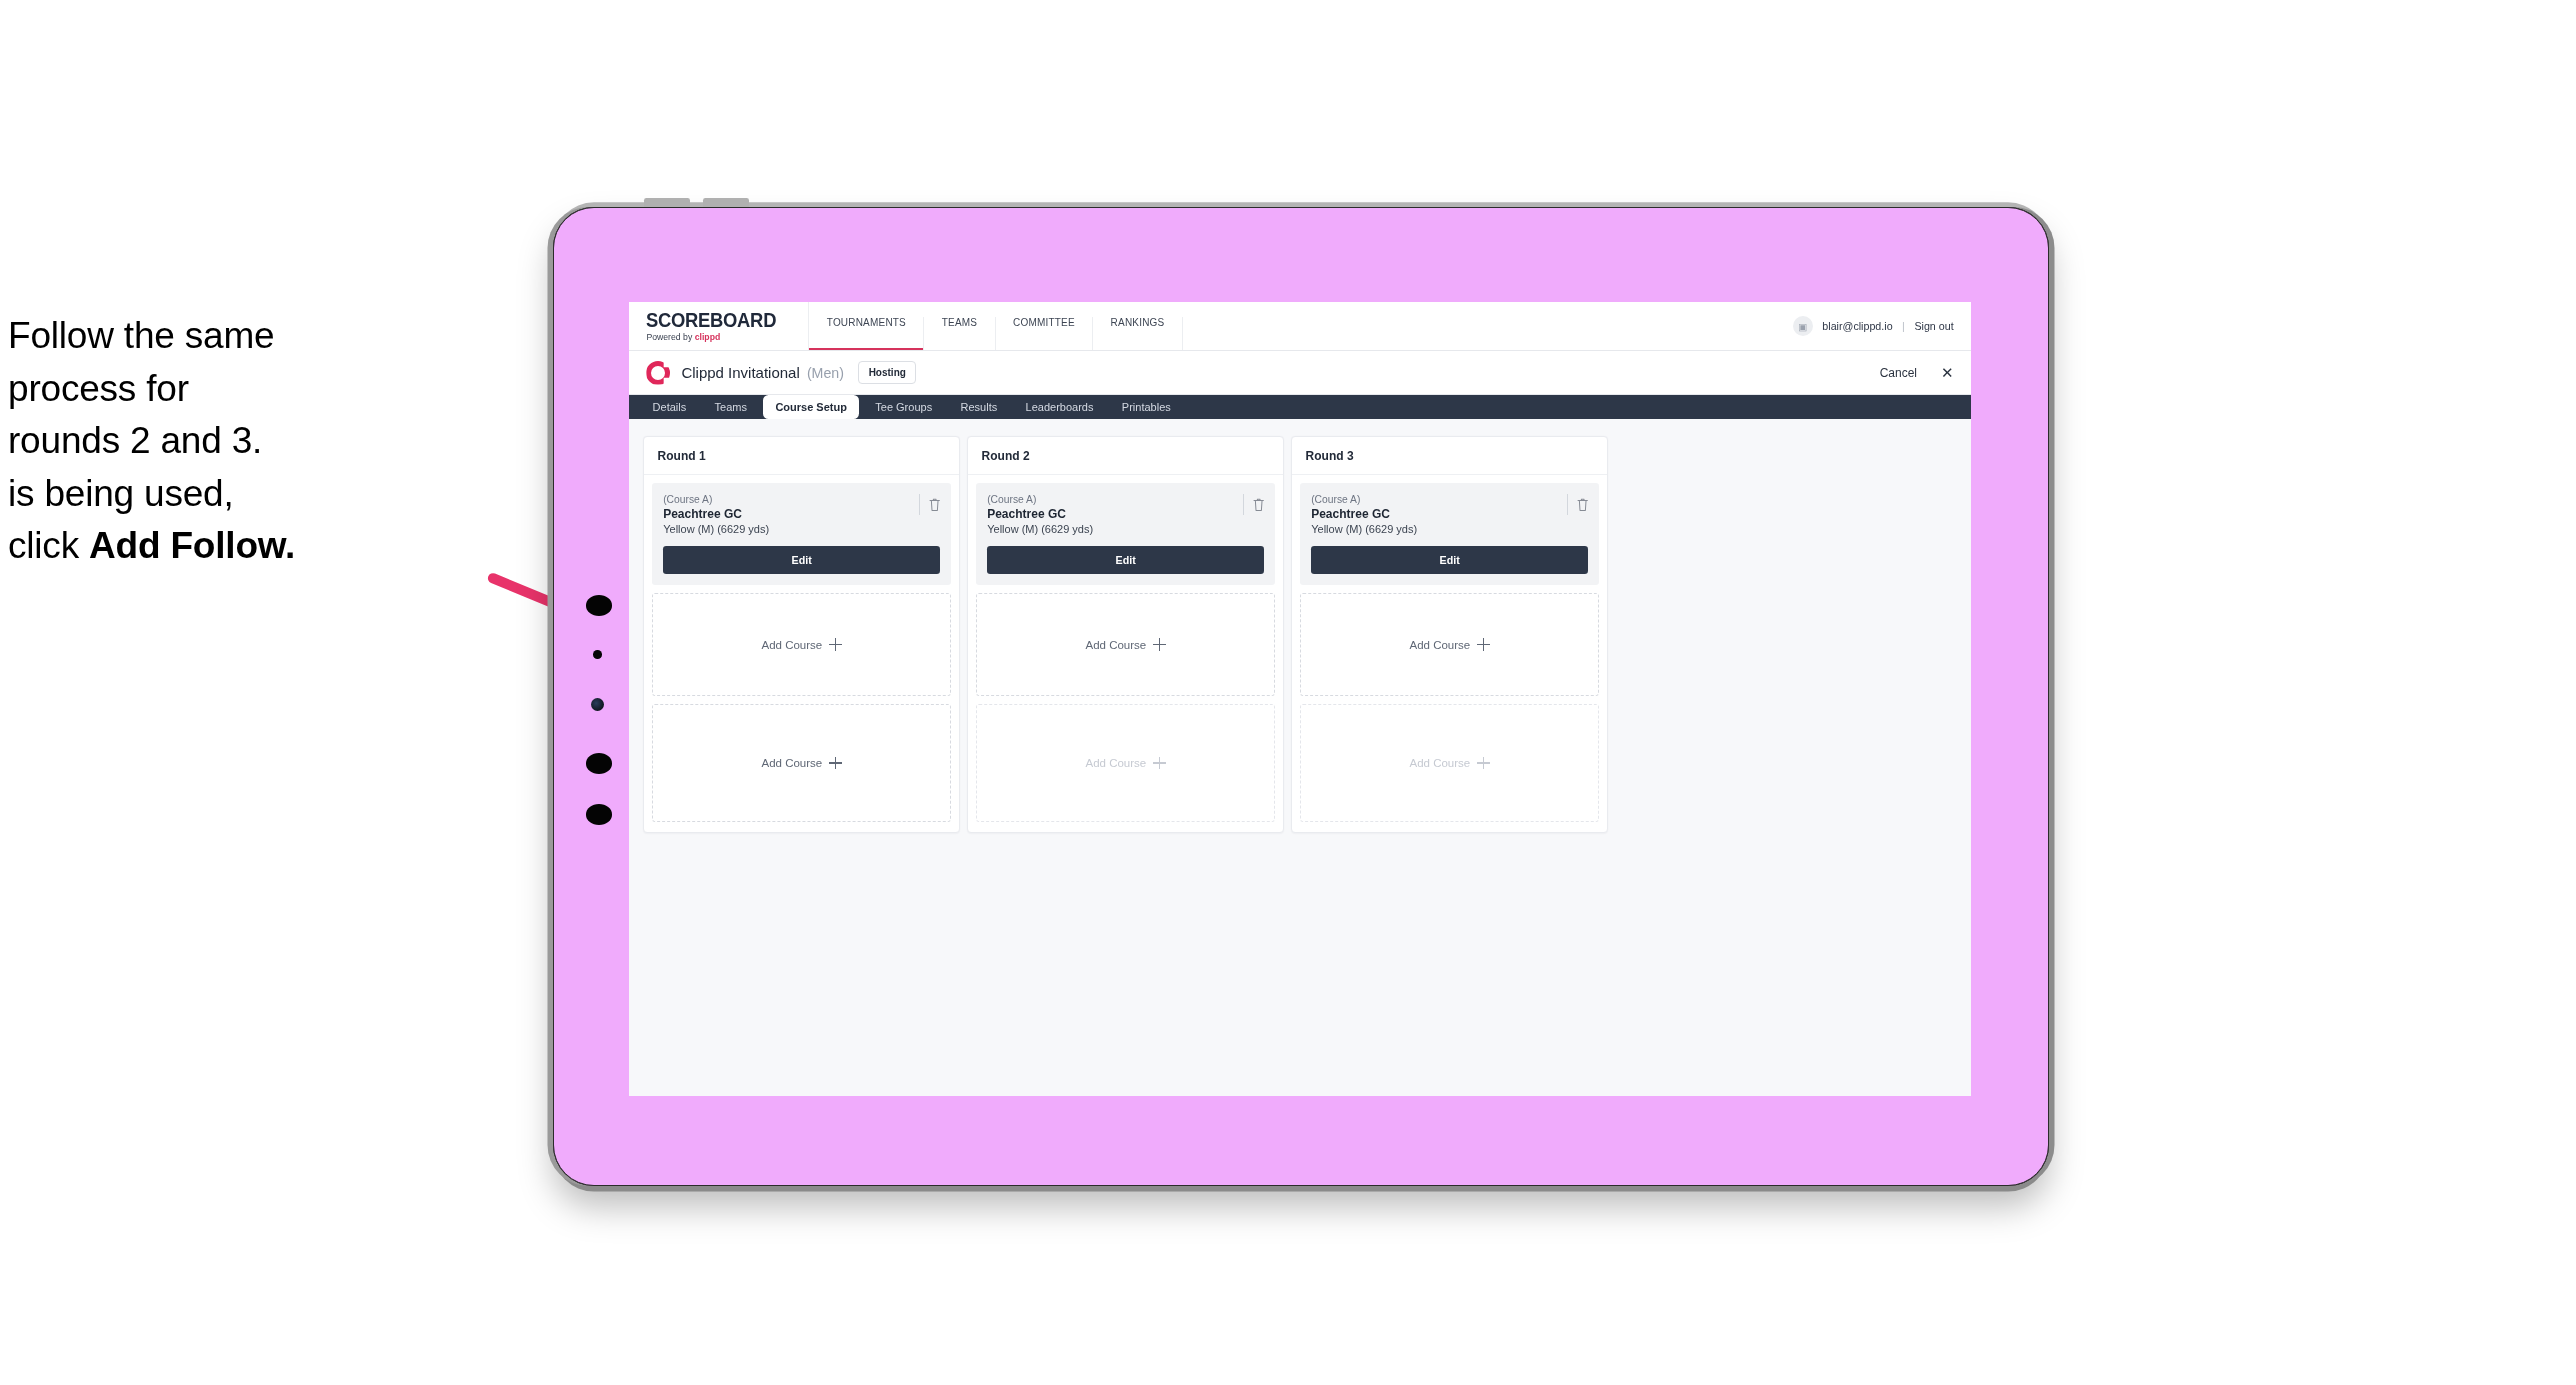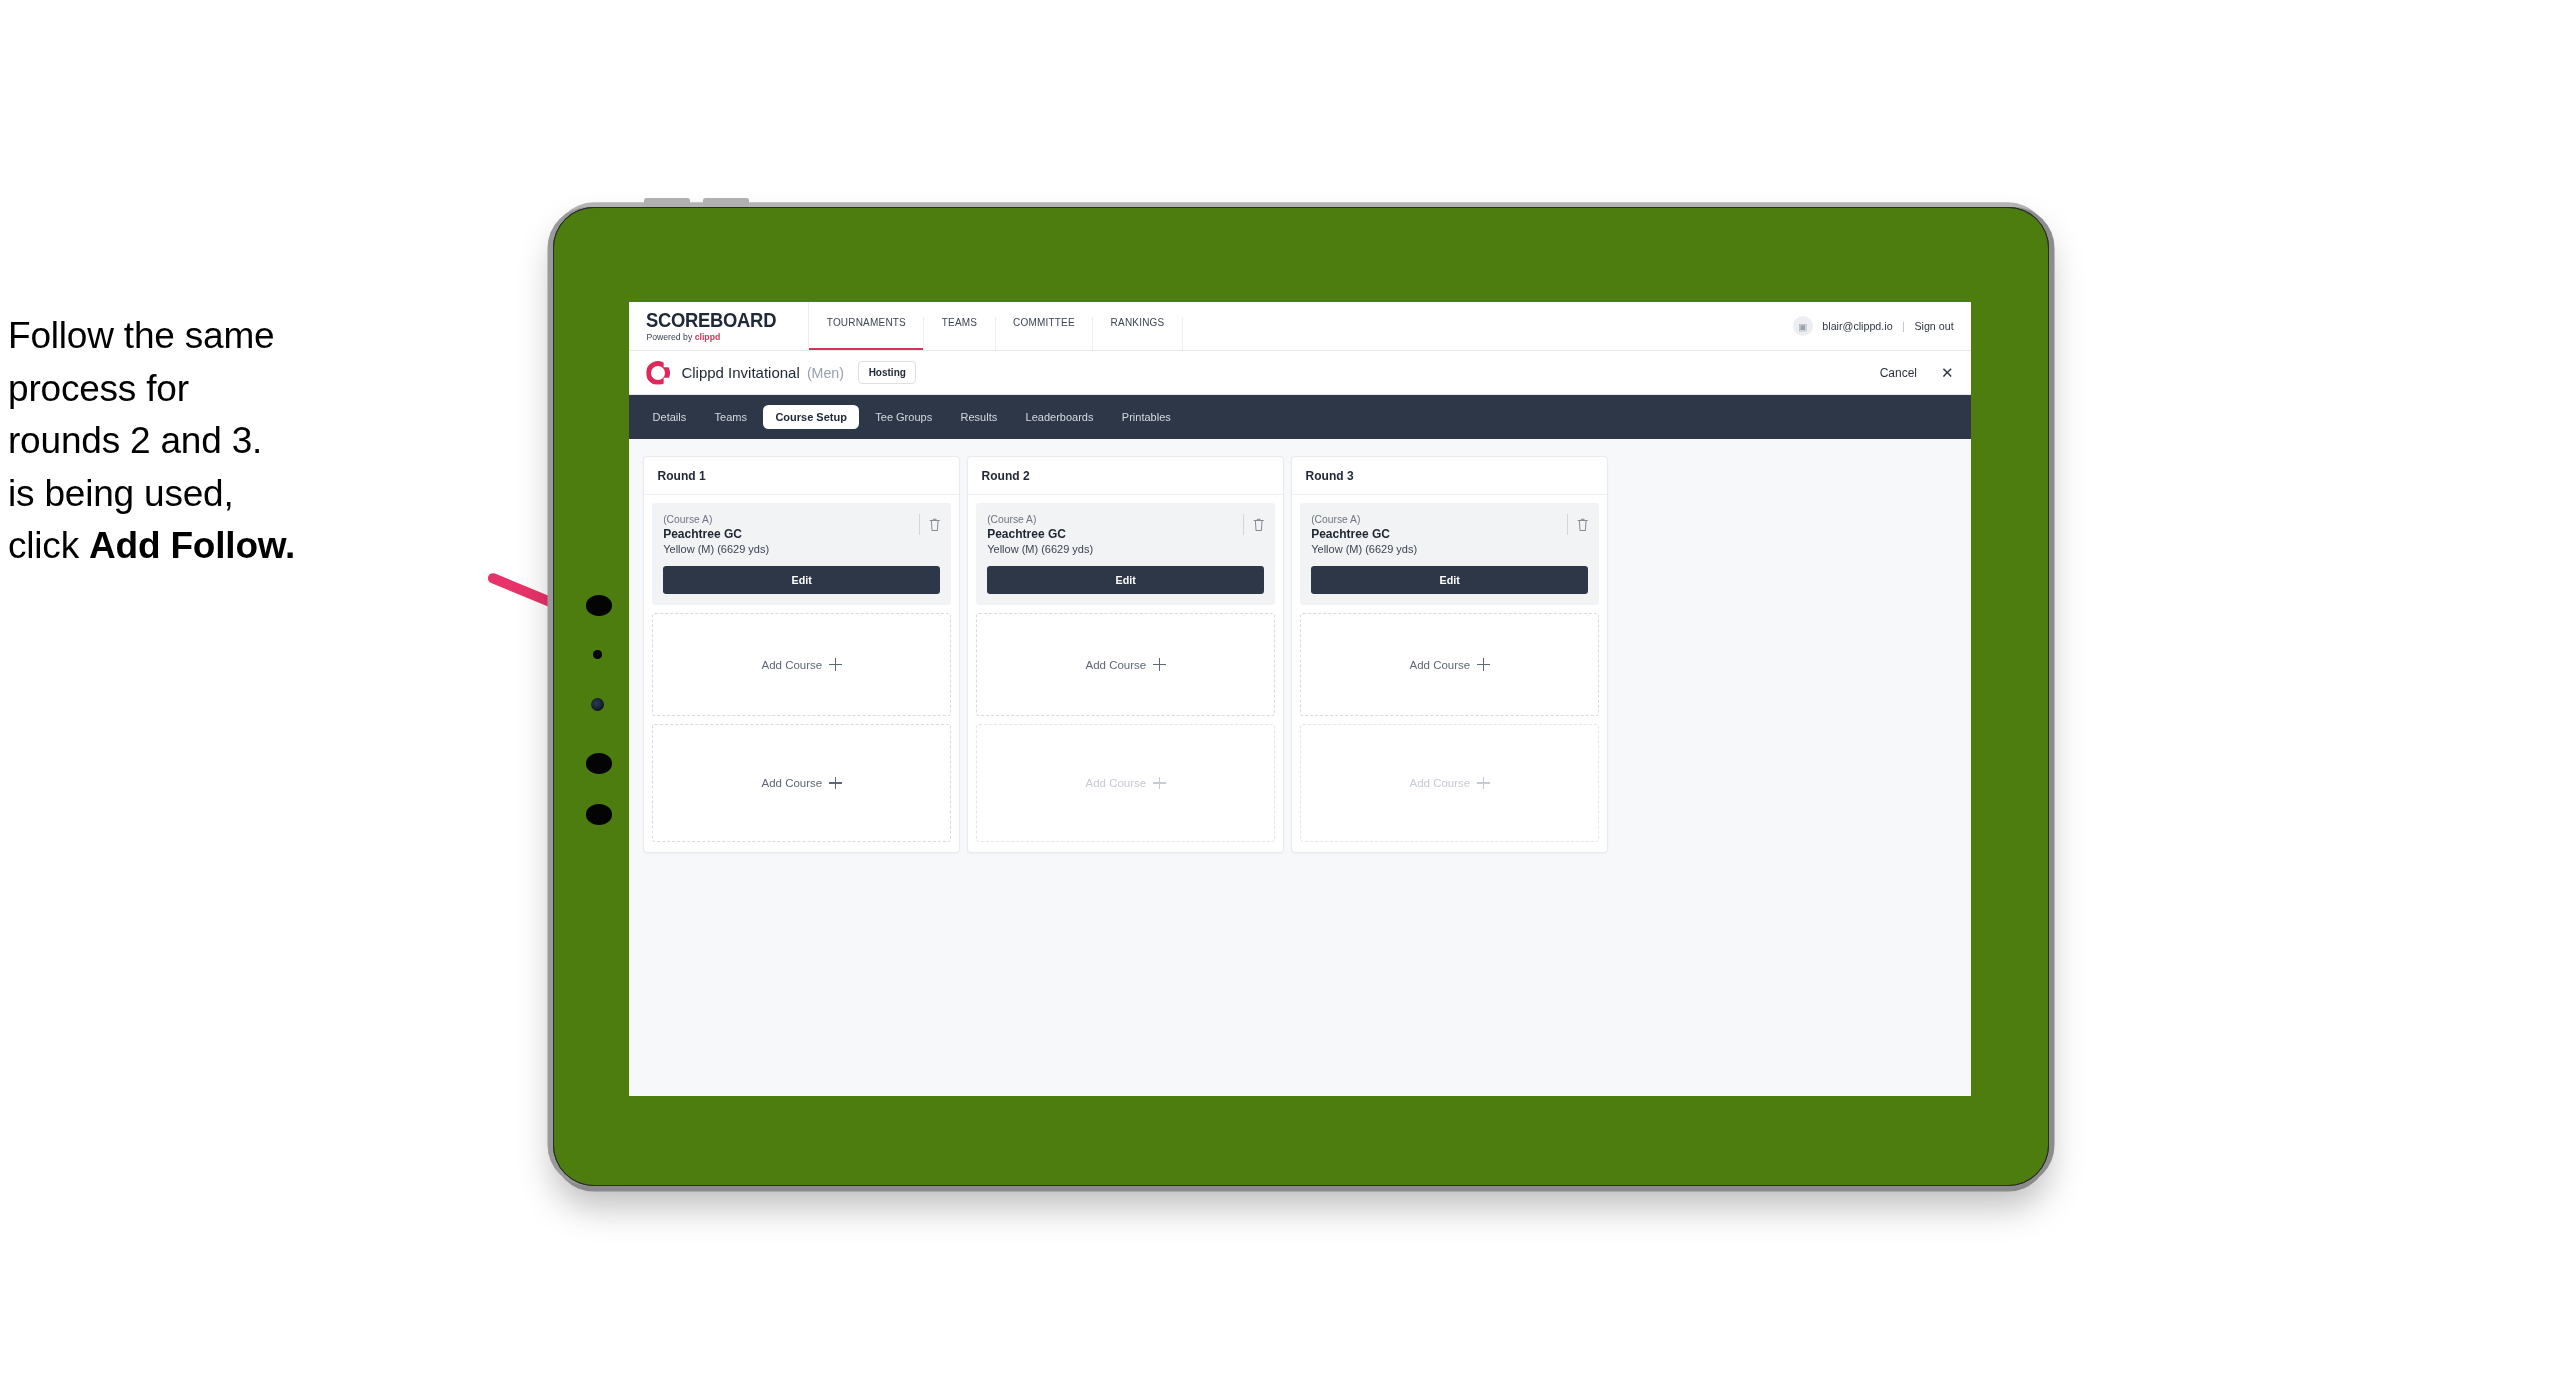--- a/index.html
+++ b/index.html
@@ -36,21 +36,21 @@
     box-shadow:
       -5.5px 0 0 0 #9a9a9a,
       5.5px 0 0 0 #8c8c8c,
       0 -4.7px 0 0 #b4b4b4,
       0 5.5px 0 0 #8a8a8a,
       0 20.5px 35px rgba(0,0,0,0.26);
   }
   #tablet-inner {
     position: absolute; inset: 0;
     border-radius: 41px;
-    background: #4d7c0f;
+    background: #f0abfc;
     border: 0.8px solid #2b2b2b;
     overflow: hidden;
   }
   .vol-btn {
     position: absolute; top: -8.7px; height: 8.7px;
     background: #b0b0b0; border-radius: 2.4px 2.4px 0 0;
   }
   .vol-1 { left: 91px; width: 46px; }
   .vol-2 { left: 150px; width: 46px; }
   .side-dot {
@@ -142,21 +142,21 @@
   }
   #titlebar-spacer { flex: 1; }
   #cancel {
     display: flex; align-items: center; gap: 24px;
     font-size: 12px; color: #2b3340;
   }
   #cancel .x { font-size: 15px; line-height: 1; }
 
   
   #tabstrip {
-    height: 44px; background: #2d3748;
+    height: 24px; background: #2d3748;
     display: flex; align-items: center; padding: 0 11px; gap: 3.2px;
   }
   .tab {
     padding: 6.3px 12.6px; border-radius: 5.5px;
     font-size: 11px; color: #d4d9e2; white-space: nowrap;
   }
   .tab.active { background: #ffffff; color: #222a38; font-weight: bold; }
 
   
   #content { padding: 17.4px 14.2px; height: 663px; background: #f7f8fa; }

